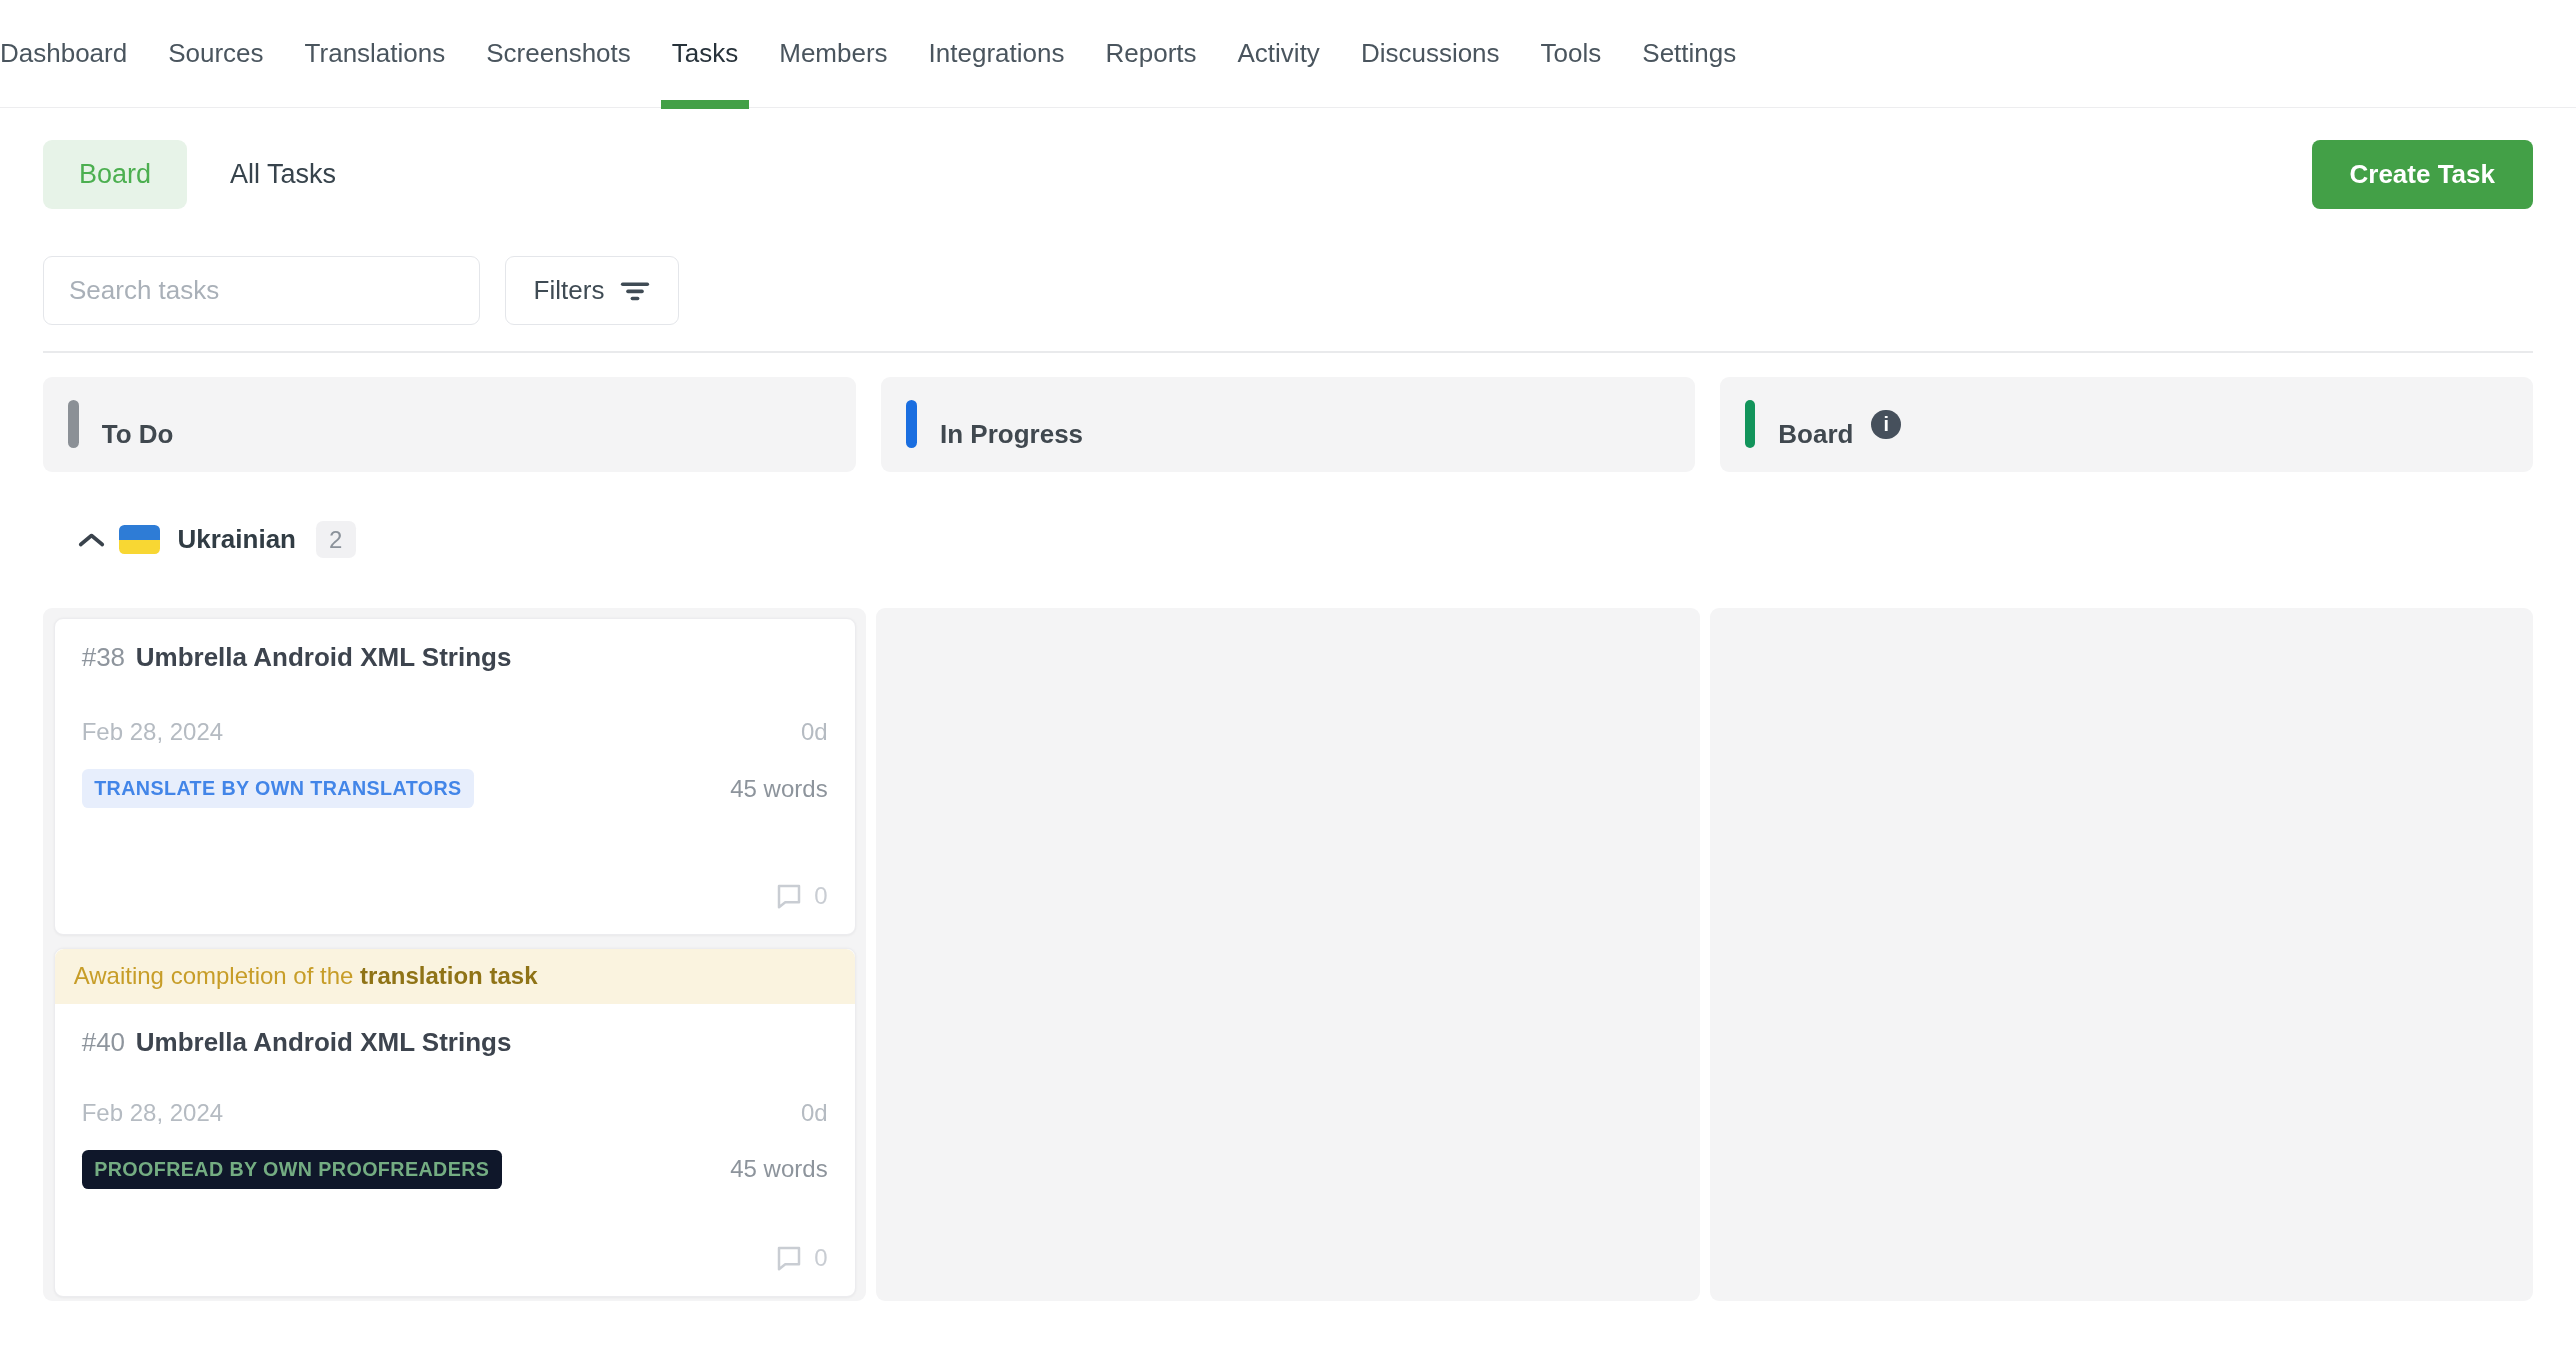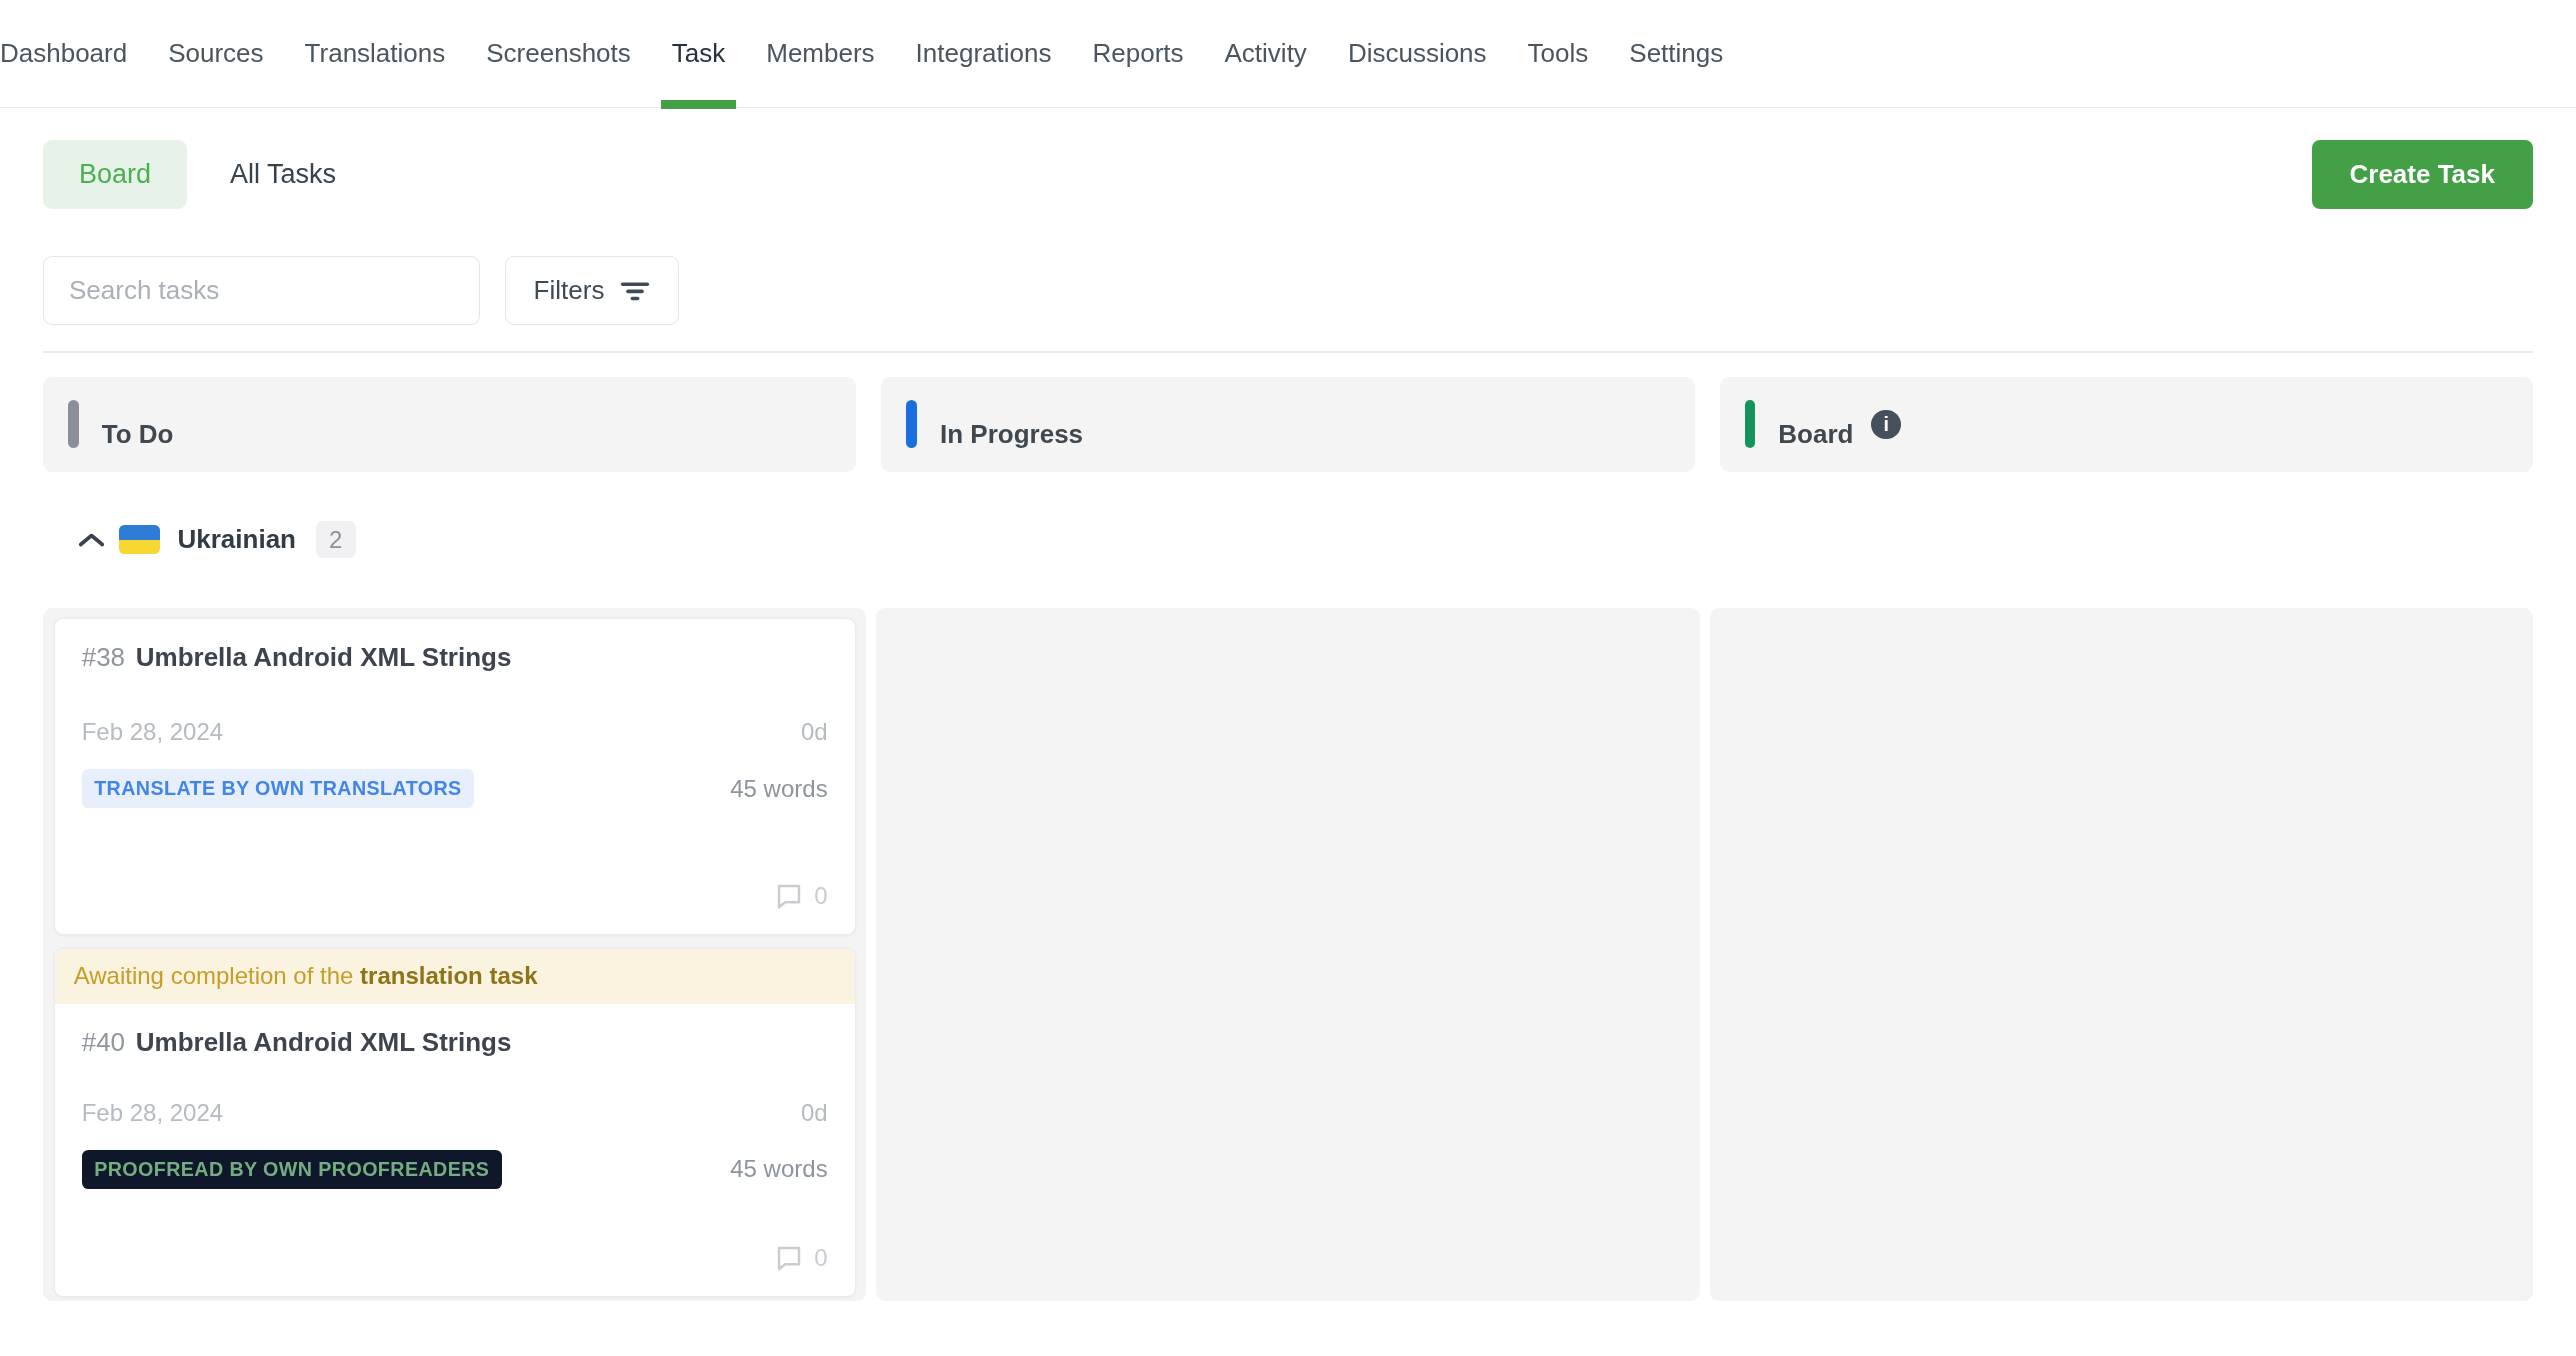--- a/index.html
+++ b/index.html
@@ -86,21 +86,21 @@
     align-items:center; gap:10.7px; color:#c9cdd3; font-size:24px; }
 </style>
 </head>
 <body>
 
 <nav class="nav">
   <div class="nav-item">Dashboard</div>
   <div class="nav-item">Sources</div>
   <div class="nav-item">Translations</div>
   <div class="nav-item">Screenshots</div>
-  <div class="nav-item active">Task</div>
+  <div class="nav-item active">Tasks</div>
   <div class="nav-item">Members</div>
   <div class="nav-item">Integrations</div>
   <div class="nav-item">Reports</div>
   <div class="nav-item">Activity</div>
   <div class="nav-item">Discussions</div>
   <div class="nav-item">Tools</div>
   <div class="nav-item">Settings</div>
 </nav>
 
 <div class="toolbar">

